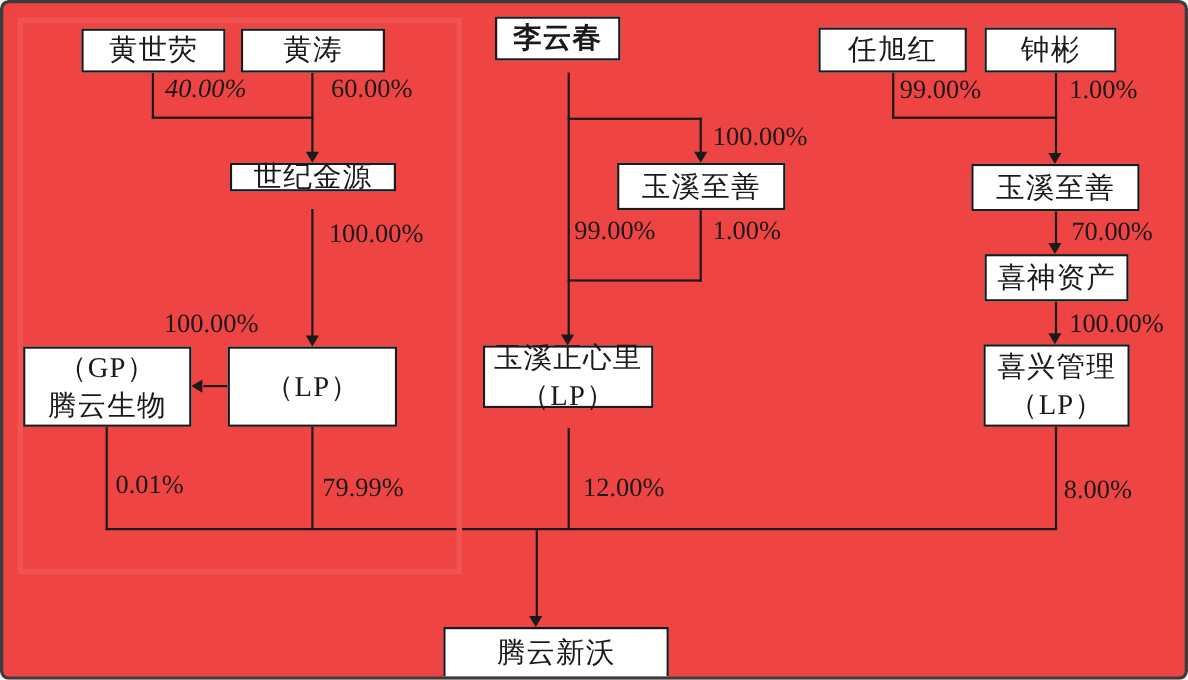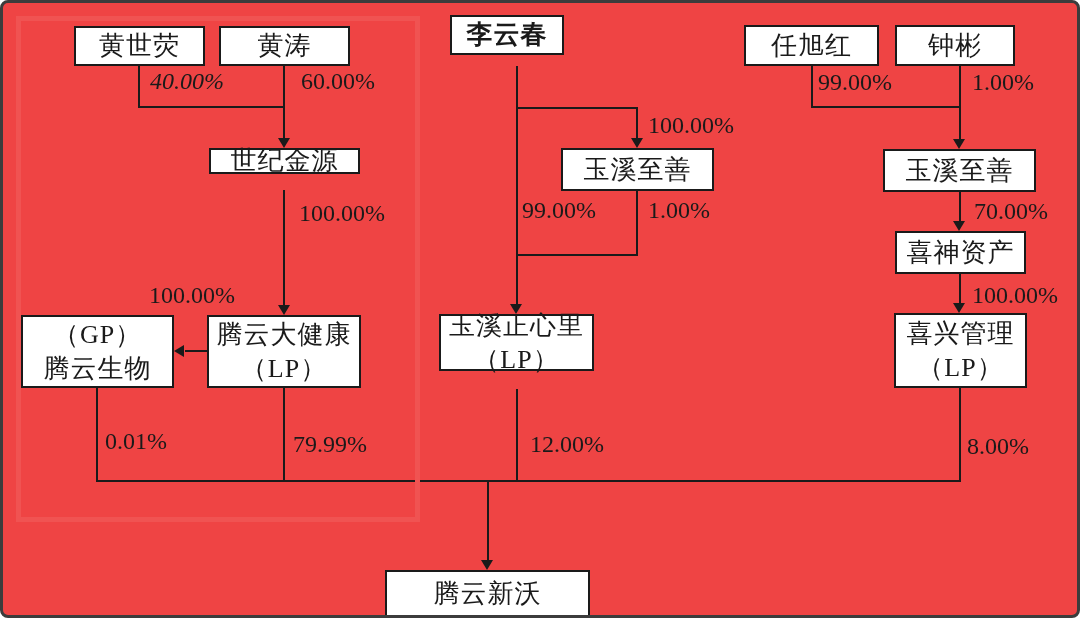--- a/index.html
+++ b/index.html
@@ -86,21 +86,20 @@
         <span>黄涛</span>
       </div>
       <div class="node" style="left: 206px; top: 145px; width: 151px; height: 26px;">
         <span>世纪金源</span>
       </div>
       <div class="node" style="left: 18px; top: 312px; width: 153px; height: 73px;">
         <span>（GP）</span>
         <span>腾云生物</span>
       </div>
       <div class="node" style="left: 204px; top: 312px; width: 154px; height: 73px;">
-        <span>腾云大健康</span>
         <span>（LP）</span>
       </div>
       <div class="node" style="left: 447px; top: 12px; width: 114px; height: 40px; font-weight: bold;">
         <span>李云春</span>
       </div>
       <div class="node" style="left: 558px; top: 145px; width: 153px; height: 43px;">
         <span>玉溪至善</span>
       </div>
       <div class="node" style="left: 436px; top: 311px; width: 155px; height: 57px;">
         <span>玉溪正心里</span>
@@ -115,21 +114,21 @@
       <div class="node" style="left: 880px; top: 146px; width: 153px; height: 43px;">
         <span>玉溪至善</span>
       </div>
       <div class="node" style="left: 892px; top: 228px; width: 131px; height: 43px;">
         <span>喜神资产</span>
       </div>
       <div class="node" style="left: 891px; top: 310px; width: 133px; height: 75px;">
         <span>喜兴管理</span>
         <span>（LP）</span>
       </div>
-      <div class="node" style="left: 382px; top: 567px; width: 205px; height: 47px;">
+      <div class="node" style="left: 400px; top: 567px; width: 205px; height: 47px;">
         <span>腾云新沃</span>
       </div>
     </div>
   <div id="layer-labels">
       <div class="pct" style="left: 147px; top: 66px; font-style: italic;">40.00%</div>
       <div class="pct" style="left: 298px; top: 66px;">60.00%</div>
       <div class="pct" style="left: 296px; top: 198px;">100.00%</div>
       <div class="pct" style="left: 146px; top: 280px;">100.00%</div>
       <div class="pct" style="left: 102px; top: 426px;">0.01%</div>
       <div class="pct" style="left: 290px; top: 429px;">79.99%</div>

